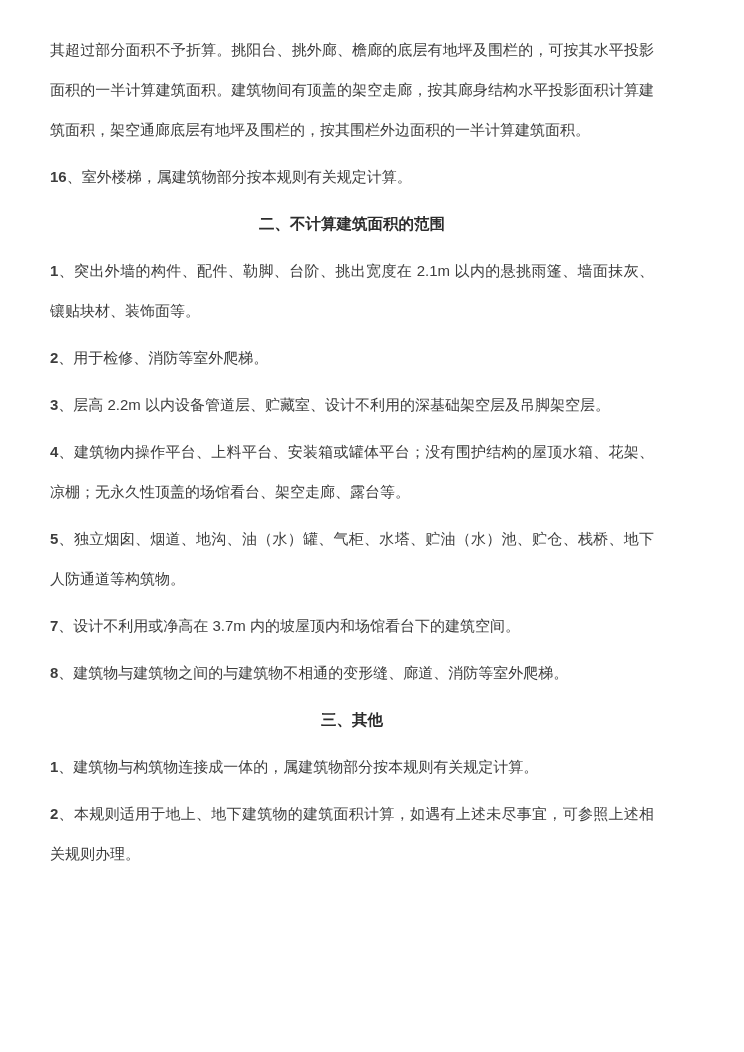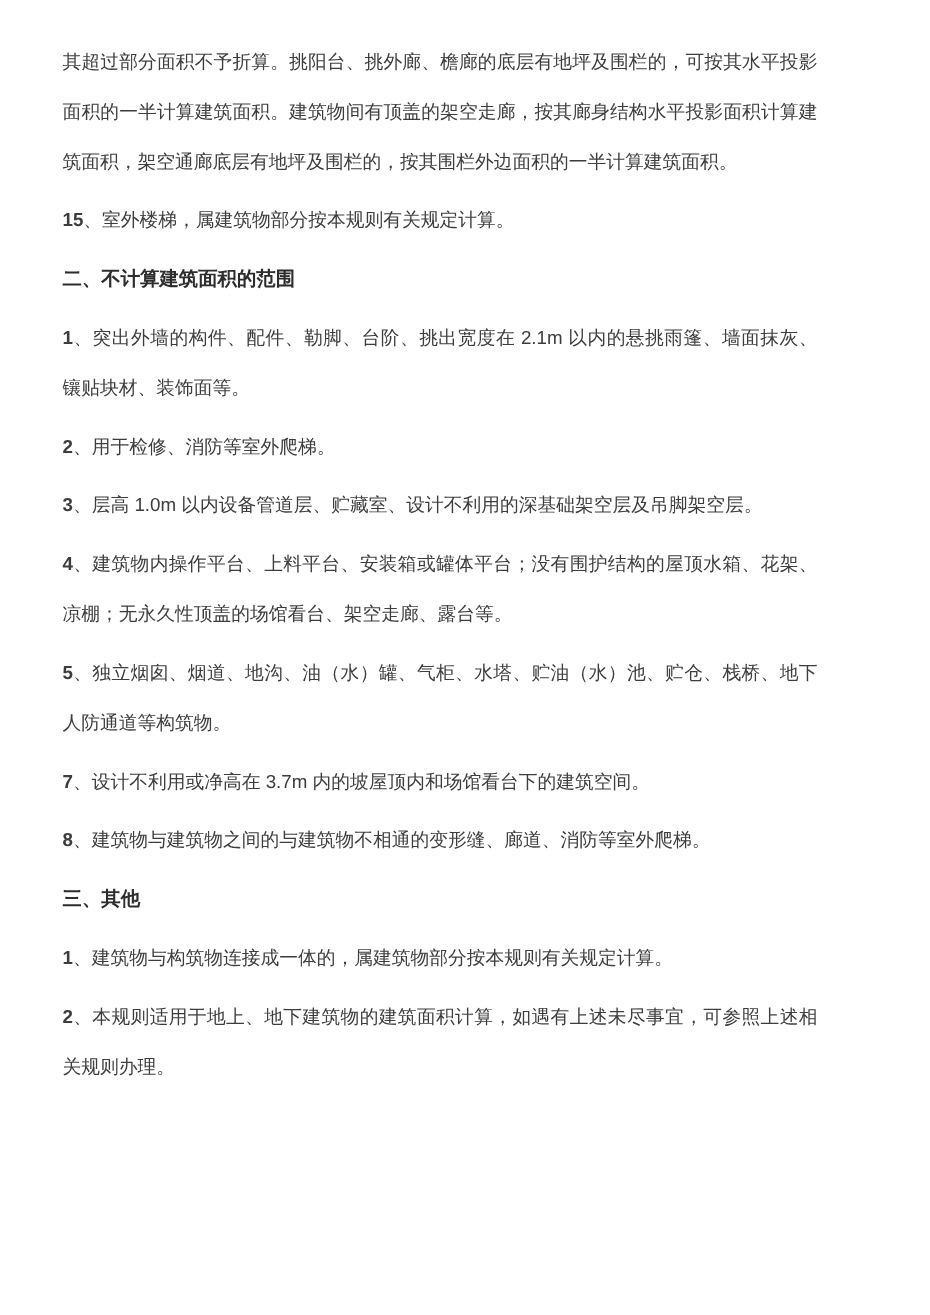--- a/index.html
+++ b/index.html
@@ -28,40 +28,40 @@
   }
   .num {
     font-weight: bold;
   }
   .heading {
     font-weight: bold;
     color: #2d2d2d;
     font-size: 15.5px;
     margin: 0 0 7px 0;
     line-height: 40px;
-    text-align: left;
+    text-align: center;
   }
 </style>
 </head>
 <body>
 
 <div class="page">
   <div class="doc">
 
     <p><span>其超过部分面积不予折算。挑阳台、挑外廊、檐廊的底层有地坪及围栏的，可按其水平投影面积的一半计算建筑面积。建筑物间有顶盖的架空走廊，按其廊身结构水平投影面积计算建筑面积，架空通廊底层有地坪及围栏的，按其围栏外边面积的一半计算建筑面积。</span></p>
 
-    <p><span class="num">15</span><span>、室外楼梯，属建筑物部分按本规则有关规定计算。</span></p>
+    <p><span class="num">16</span><span>、室外楼梯，属建筑物部分按本规则有关规定计算。</span></p>
 
     <p class="heading">二、不计算建筑面积的范围</p>
 
     <p><span class="num">1</span><span>、突出外墙的构件、配件、勒脚、台阶、挑出宽度在 2.1m 以内的悬挑雨篷、墙面抹灰、镶贴块材、装饰面等。</span></p>
 
     <p><span class="num">2</span><span>、用于检修、消防等室外爬梯。</span></p>
 
-    <p><span class="num">3</span><span>、层高 1.0m 以内设备管道层、贮藏室、设计不利用的深基础架空层及吊脚架空层。</span></p>
+    <p><span class="num">3</span><span>、层高 2.2m 以内设备管道层、贮藏室、设计不利用的深基础架空层及吊脚架空层。</span></p>
 
     <p><span class="num">4</span><span>、建筑物内操作平台、上料平台、安装箱或罐体平台；没有围护结构的屋顶水箱、花架、凉棚；无永久性顶盖的场馆看台、架空走廊、露台等。</span></p>
 
     <p><span class="num">5</span><span>、独立烟囱、烟道、地沟、油（水）罐、气柜、水塔、贮油（水）池、贮仓、栈桥、地下人防通道等构筑物。</span></p>
 
 
     <p><span class="num">7</span><span>、设计不利用或净高在 3.7m 内的坡屋顶内和场馆看台下的建筑空间。</span></p>
 
     <p><span class="num">8</span><span>、建筑物与建筑物之间的与建筑物不相通的变形缝、廊道、消防等室外爬梯。</span></p>
 

